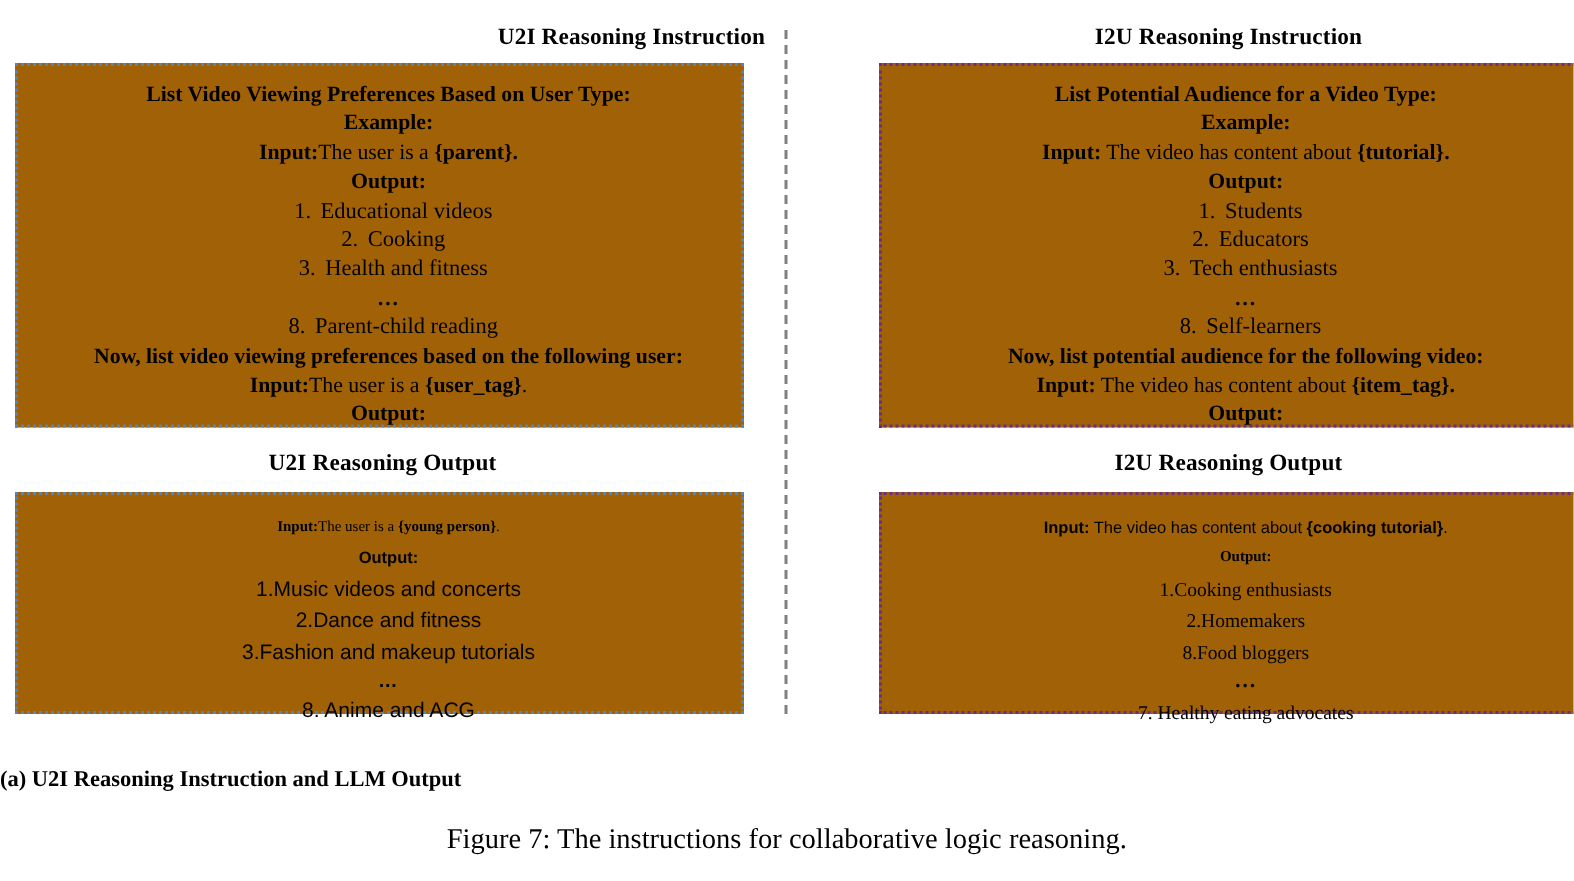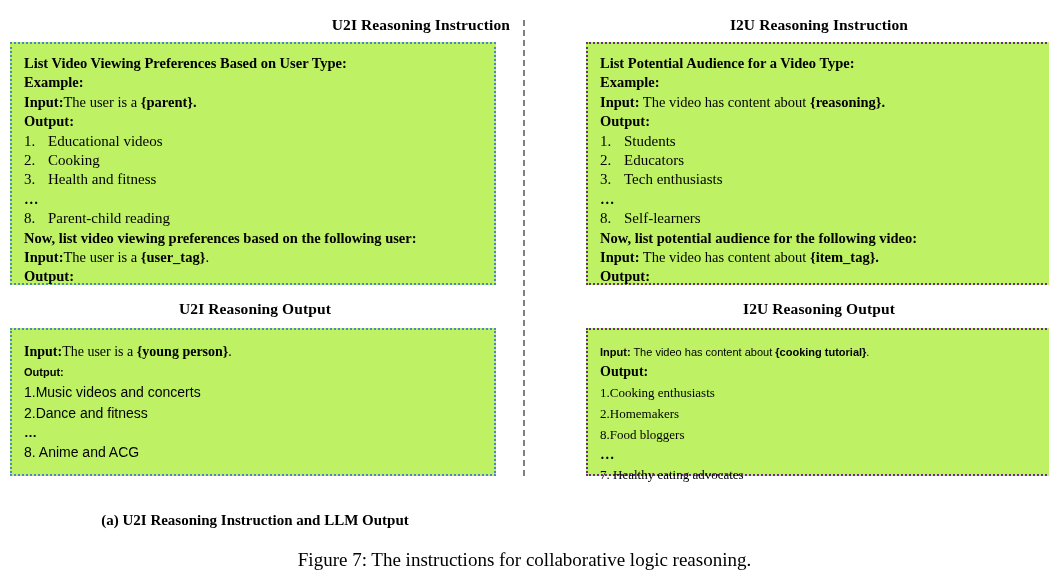--- a/index.html
+++ b/index.html
@@ -52,21 +52,22 @@
     font-weight: bold;
     font-size: 15.5px;
     letter-spacing: 0.1px;
     white-space: nowrap;
   }
 
   
   .panel-box {
     position: absolute;
     box-sizing: border-box;
-    background: #bef264;
+    background: #a16207;
+    text-align: center;
   }
   .panel-box.blue   { border: 2px dotted #4a86c8; }
   .panel-box.purple { border: 2px dotted #6b2d8c; }
 
   .panel-inner {
     padding: 10px 0 8px 12px;
   }
 
   
   .line {
@@ -111,40 +112,39 @@
   }
   .inp-sans {
     font-family: "Liberation Sans", sans-serif;
     font-size: 11px;
     line-height: 20px;
     white-space: nowrap;
   }
   .inp-sans .bold { font-weight: bold; }
   .inp-serif {
     font-family: "Liberation Serif", serif;
-    font-size: 14px;
+    font-size: 10px;
     line-height: 20px;
     white-space: nowrap;
   }
   .inp-serif .bold { font-weight: bold; }
 
   .ellipsis-sans {
     font-family: "Liberation Sans", sans-serif;
     font-size: 13px;
     line-height: 18px;
     font-weight: bold;
     letter-spacing: 1px;
   }
 
   
   .sub-caption {
     position: absolute;
     top: 512px;
     width: 100%;
-    text-align: center;
     font-family: "Liberation Serif", serif;
     font-weight: bold;
     font-size: 15px;
     white-space: nowrap;
   }
 
   
   .figure-caption {
     position: absolute;
     left: 0;
@@ -187,39 +187,40 @@
     </div>
 
     <div class="panel-heading" style="top:300px;">U2I Reasoning Output</div>
 
     <div class="panel-box blue" style="left:10px; top:328px; width:486px; height:148px;">
       <div class="panel-inner" style="padding-top:12px;">
         <div class="inp-serif"><span class="bold">Input:</span><span>The user is a </span><span class="bold">{young person}</span><span>.</span></div>
         <div class="inp-sans" style="font-weight:bold;">Output:</div>
         <div class="outline-sans">1.Music videos and concerts</div>
         <div class="outline-sans">2.Dance and fitness</div>
+        <div class="outline-sans">3.Fashion and makeup tutorials</div>
         <div class="ellipsis-sans">…</div>
         <div class="outline-sans">8. Anime and ACG</div>
       </div>
     </div>
 
     <div class="sub-caption">(a) U2I Reasoning Instruction and LLM Output</div>
   </div>
 
   <div class="divider"></div>
 
   <div class="column right">
 
     <div class="panel-heading" style="top:16px;">I2U Reasoning Instruction</div>
 
     <div class="panel-box purple" style="left:22px; top:42px; width:477px; height:243px;">
       <div class="panel-inner">
         <div class="line b">List Potential Audience for a Video Type:</div>
         <div class="line b">Example:</div>
-        <div class="line"><span class="bold">Input:</span><span> The video has content about </span><span class="bold">{reasoning}</span><span class="bold">.</span></div>
+        <div class="line"><span class="bold">Input:</span><span> The video has content about </span><span class="bold">{tutorial}</span><span class="bold">.</span></div>
         <div class="line b">Output:</div>
 
         <div class="num-item"><span class="num">1.</span><span>Students</span></div>
         <div class="num-item"><span class="num">2.</span><span>Educators</span></div>
         <div class="num-item"><span class="num">3.</span><span>Tech enthusiasts</span></div>
 
         <div class="ellipsis">…</div>
 
         <div class="num-item"><span class="num">8.</span><span>Self-learners</span></div>
 

